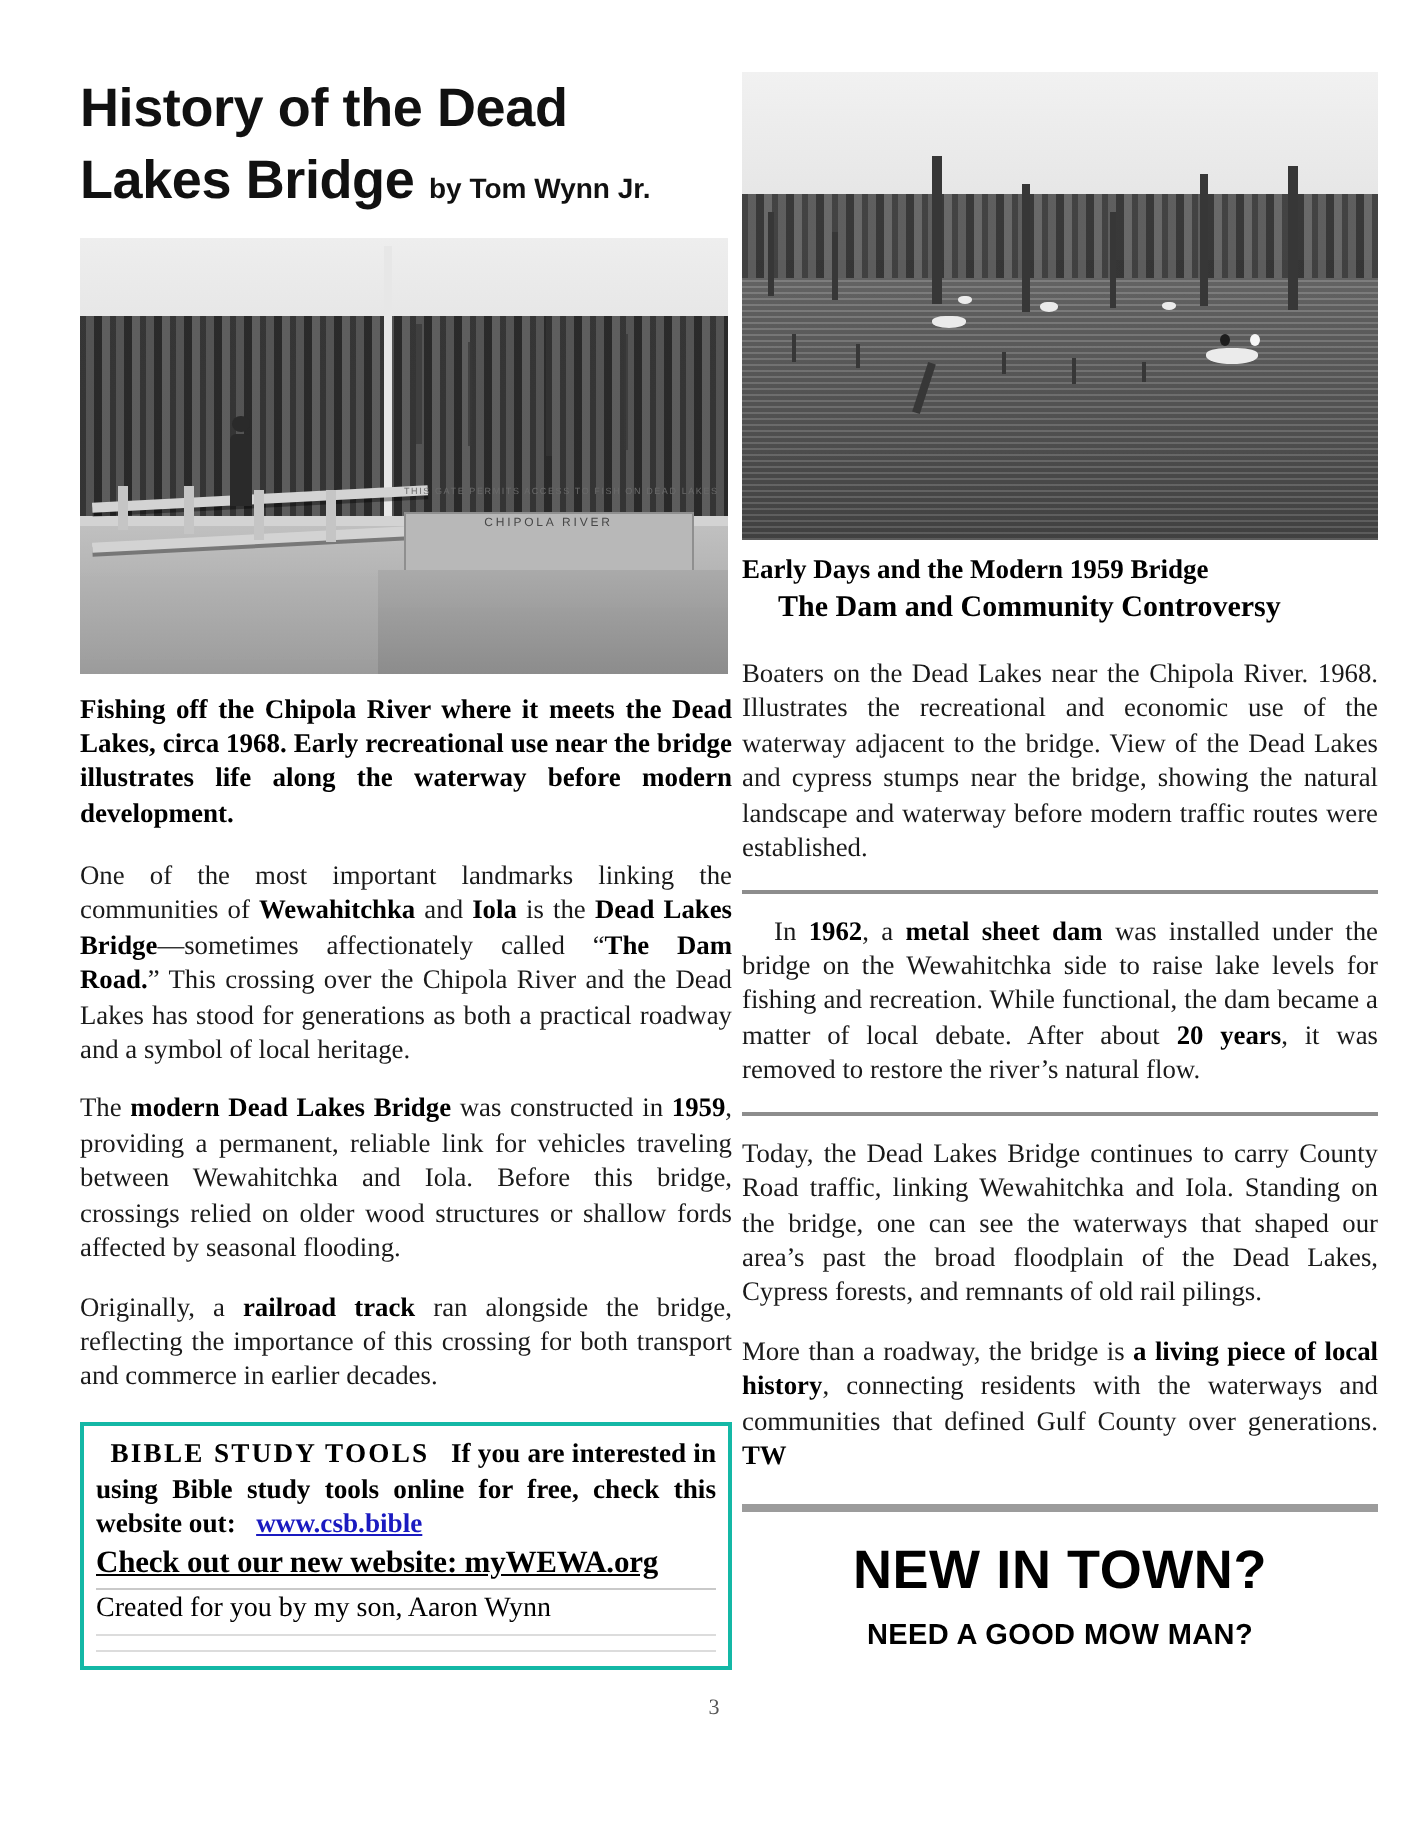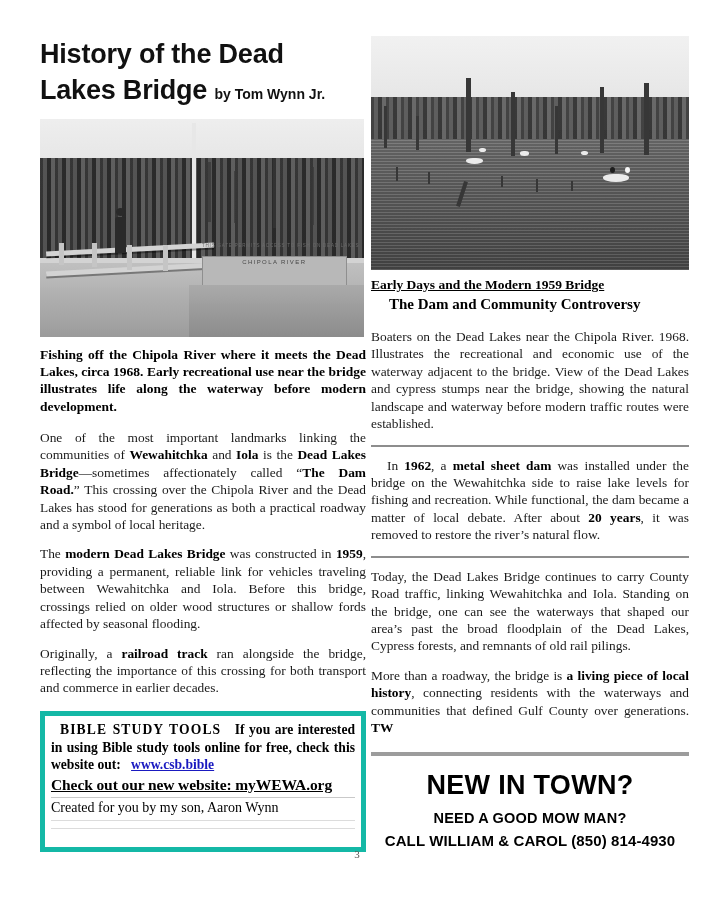--- a/index.html
+++ b/index.html
@@ -157,21 +157,20 @@
     line-height: 1.28;
     text-align: justify;
     margin: 9px 0 0 0;
   }
   .subhead-a {
     font-family: "Liberation Serif", serif;
     font-weight: bold;
     font-size: 13.5px;
     line-height: 1.3;
     margin: 6px 0 0 0;
-    text-decoration: underline;
   }
   .subhead-b {
     font-family: "Liberation Serif", serif;
     font-weight: bold;
     font-size: 15px;
     line-height: 1.3;
     margin: 1px 0 0 18px;
   }
   p.body {
     font-family: "Liberation Serif", serif;
@@ -186,22 +185,22 @@
   b, strong { font-weight: bold; color: #000; }
 
   hr.rule {
     border: 0;
     border-top: 2px solid #8d8d8d;
     margin: 4px 0 10px 0;
   }
 
   
   .bible-box {
-    border: 5px solid #14b8a6;
-    padding: 5px 6px 18px 6px;
+    border: 2px solid #14b8a6;
+    padding: 5px 6px 7px 6px;
     margin-top: 14px;
   }
   .bible-line {
     font-family: "Liberation Serif", serif;
     font-weight: bold;
     font-size: 13.6px;
     line-height: 1.30;
     text-align: justify;
   }
   .bible-title { letter-spacing: 1.1px; }
@@ -366,20 +365,19 @@
     <hr class="rule">
     <p class="body">Today, the Dead Lakes Bridge continues to carry County Road traffic, linking Wewahitchka and Iola. Standing on the bridge, one can see the waterways that shaped our area’s past   the broad floodplain of the Dead Lakes, Cypress forests, and remnants of old rail pilings.</p>
 
     <p class="body">More than a roadway, the bridge is <b>a living piece of local history</b>, connecting residents with the waterways and communities that defined Gulf County over generations. <b>TW</b></p>
 
     <hr class="ad-divider">
 
     <div class="ad-block">
       <div class="ad-title">NEW IN TOWN?</div>
       <div class="ad-line2">NEED A GOOD MOW MAN?</div>
-      <div class="ad-line3">CALL WILLIAM &amp; CAROL (850) 814-4930</div>
     </div>
 
   </div>
 
   <div class="page-number">3</div>
 
 </div>
 
 </body></html>

